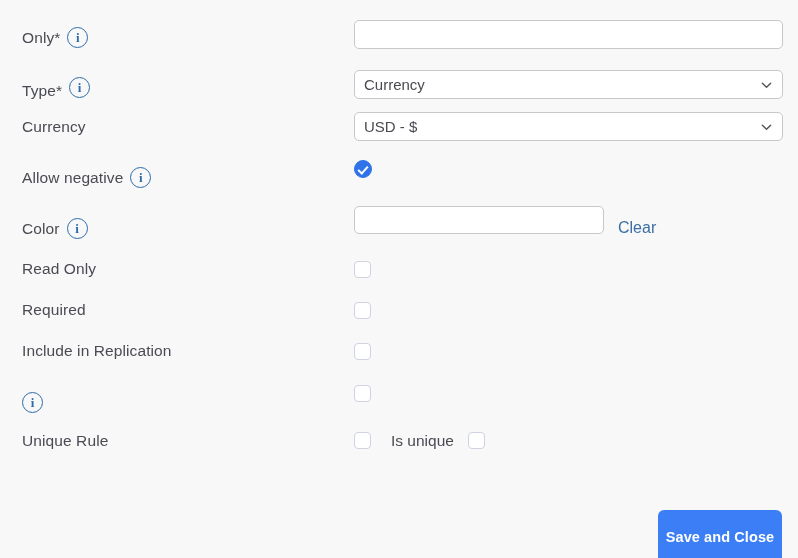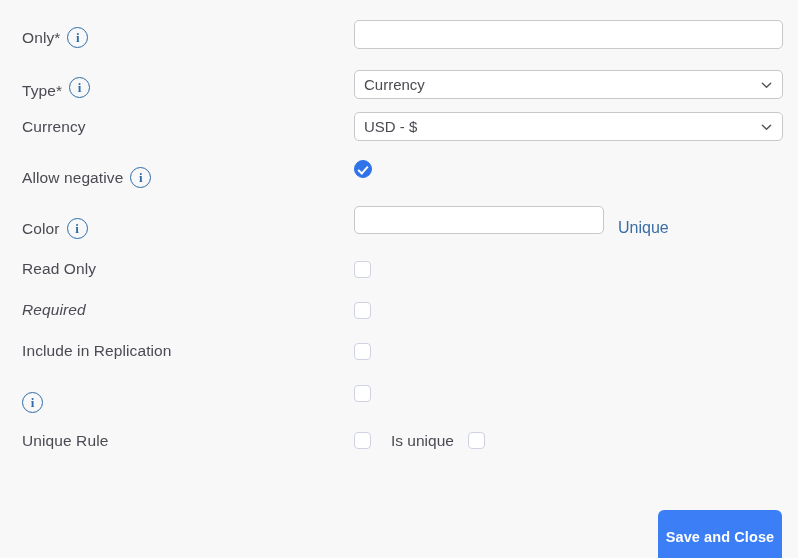--- a/index.html
+++ b/index.html
@@ -276,34 +276,34 @@
   </div>
 
   <div class="row" style="top:227px;">
     <div class="label-cell" style="top:-9px;">
       <span class="label-text">Color</span>
       <span class="info-icon">i</span>
     </div>
     <div class="control-cell" style="top:-21px;">
       <input class="color-input" type="text" value="" style="">
     </div>
-    <span class="clear-link" style="top:-7px;">Unique</span>
+    <span class="clear-link" style="top:-7px;">Clear</span>
   </div>
 
   <div class="row" style="top:269px;">
     <div class="label-cell" style="top:-8px;">
       <span class="label-text">Read Only</span>
     </div>
     <div class="control-cell" style="top:-9px;">
       <span class="cbox"></span>
     </div>
   </div>
 
   <div class="row" style="top:310px;">
-    <div class="label-cell" style="top:-8px;font-style:italic;">
+    <div class="label-cell" style="top:-8px;">
       <span class="label-text">Required</span>
     </div>
     <div class="control-cell" style="top:-9px;">
       <span class="cbox"></span>
     </div>
   </div>
 
   <div class="row" style="top:351px;">
     <div class="label-cell" style="top:-8px;">
       <span class="label-text">Include in Replication</span>

